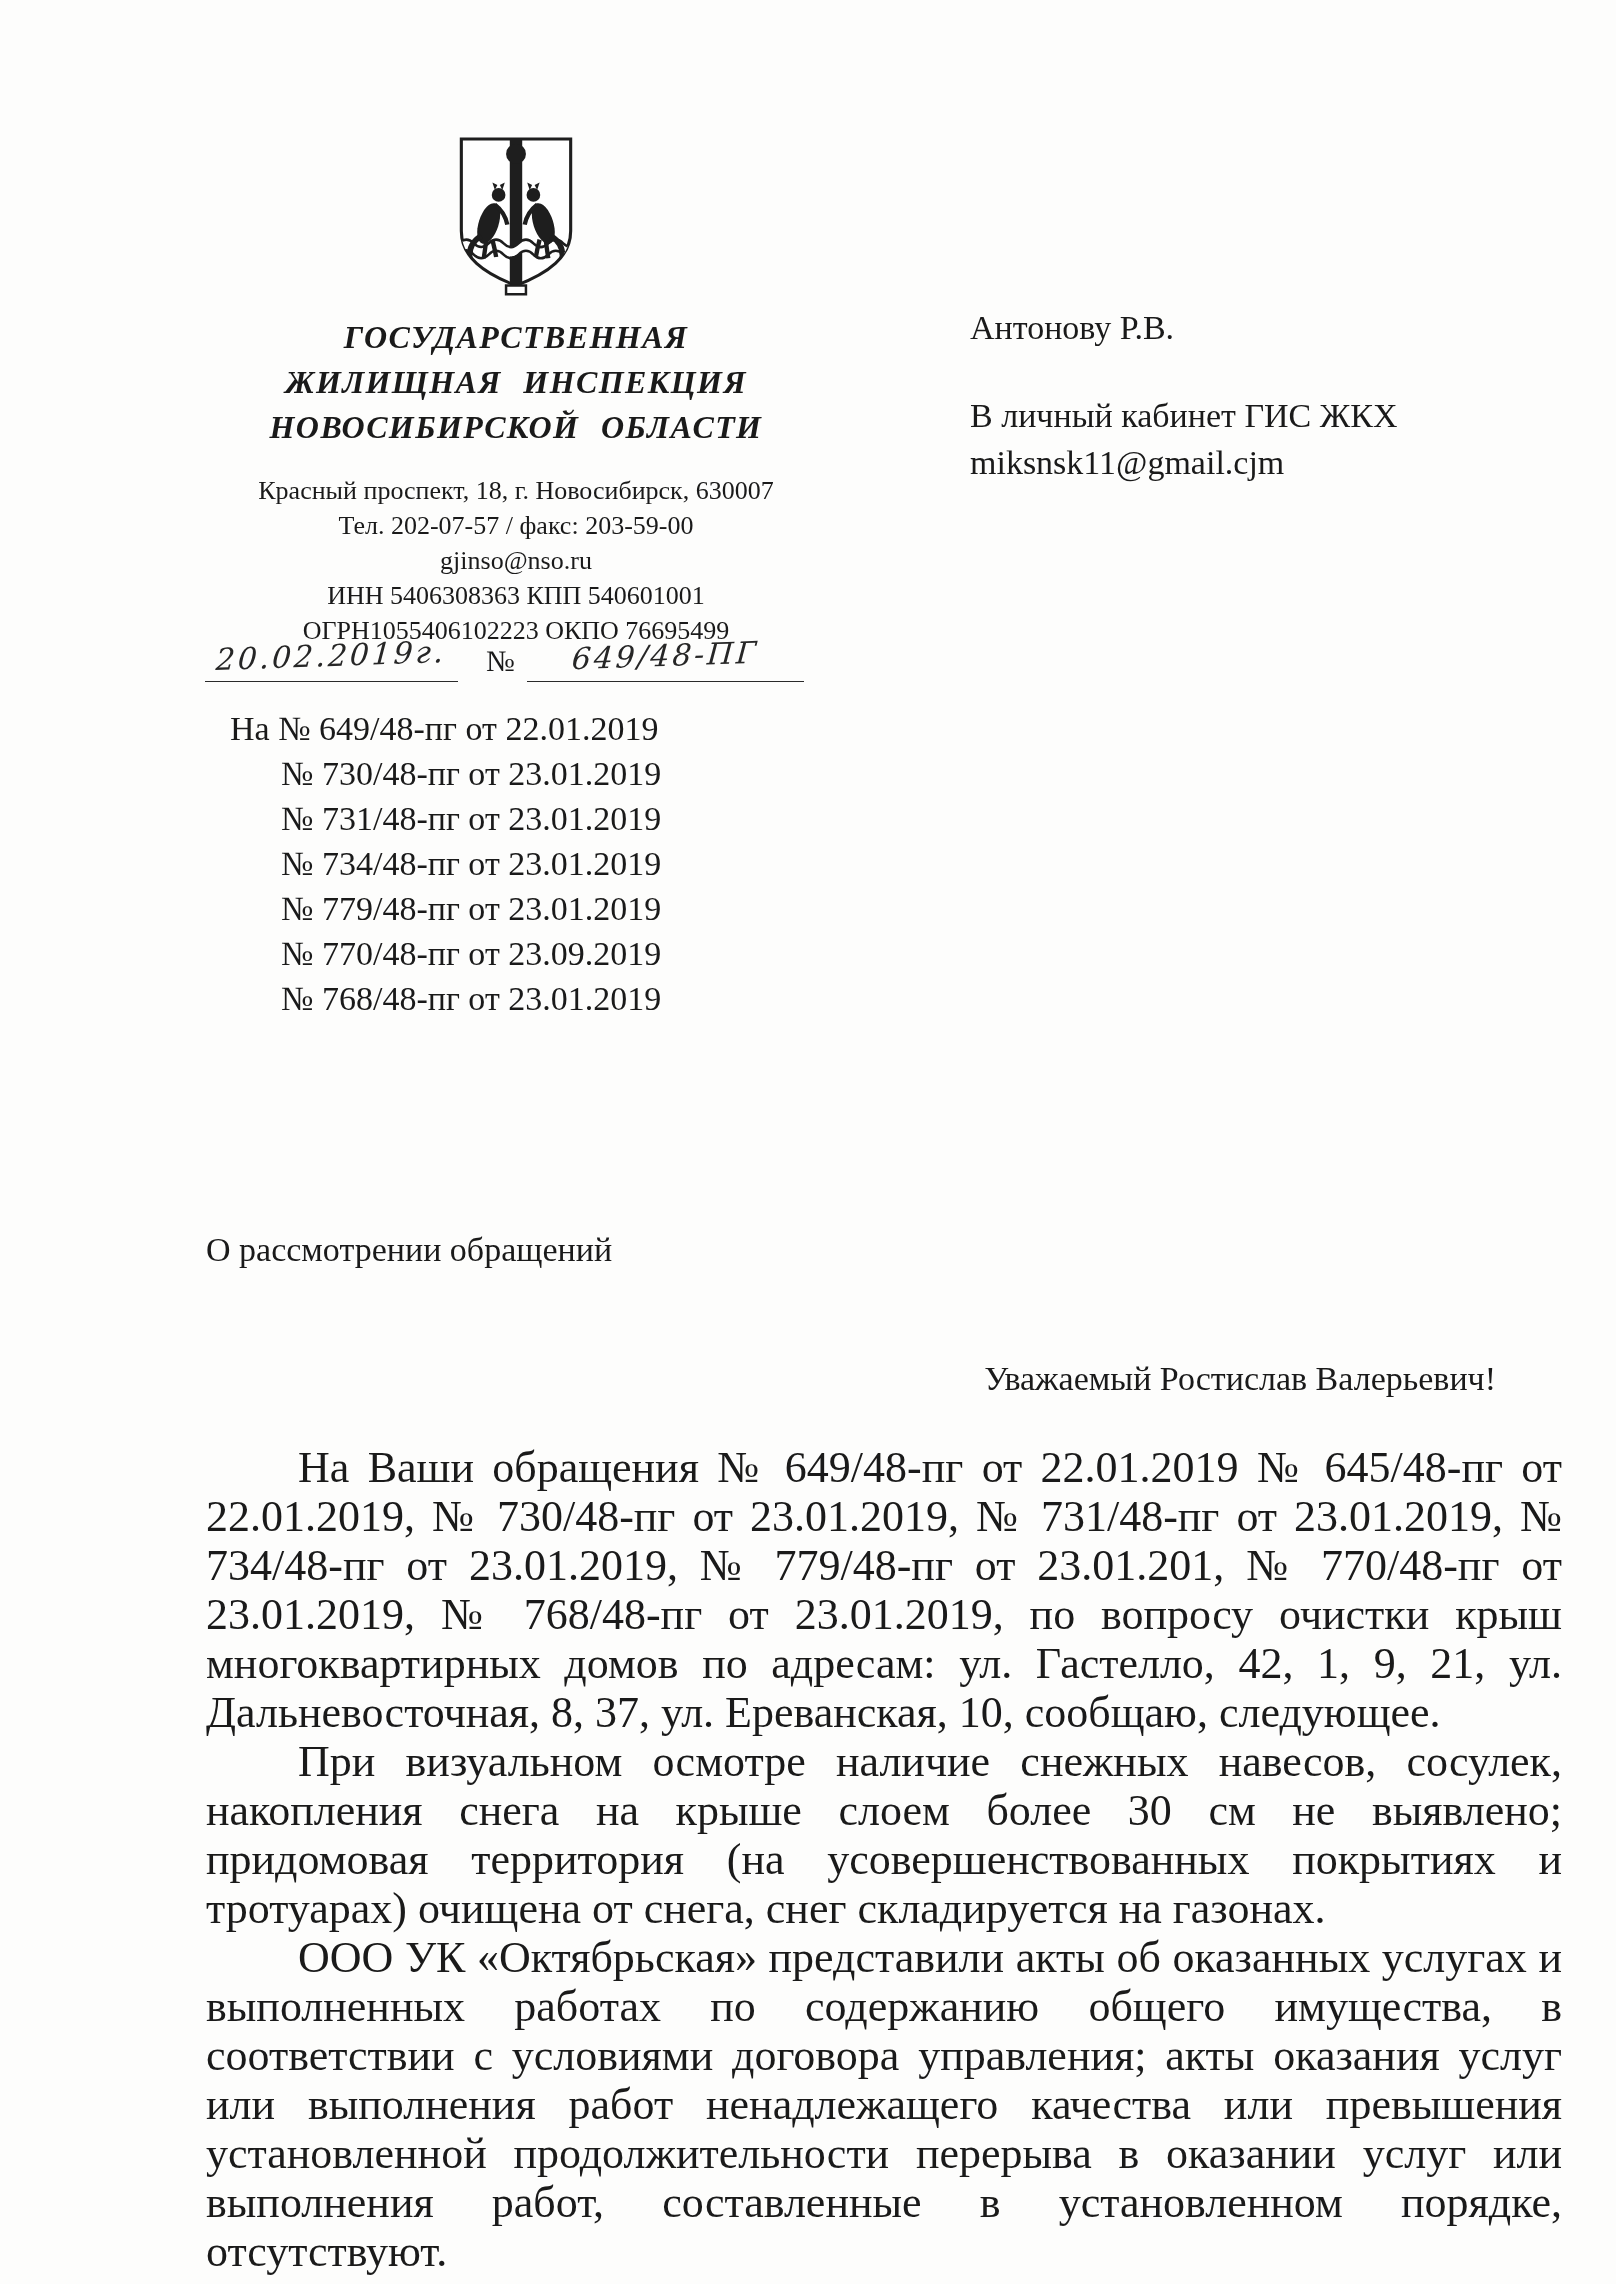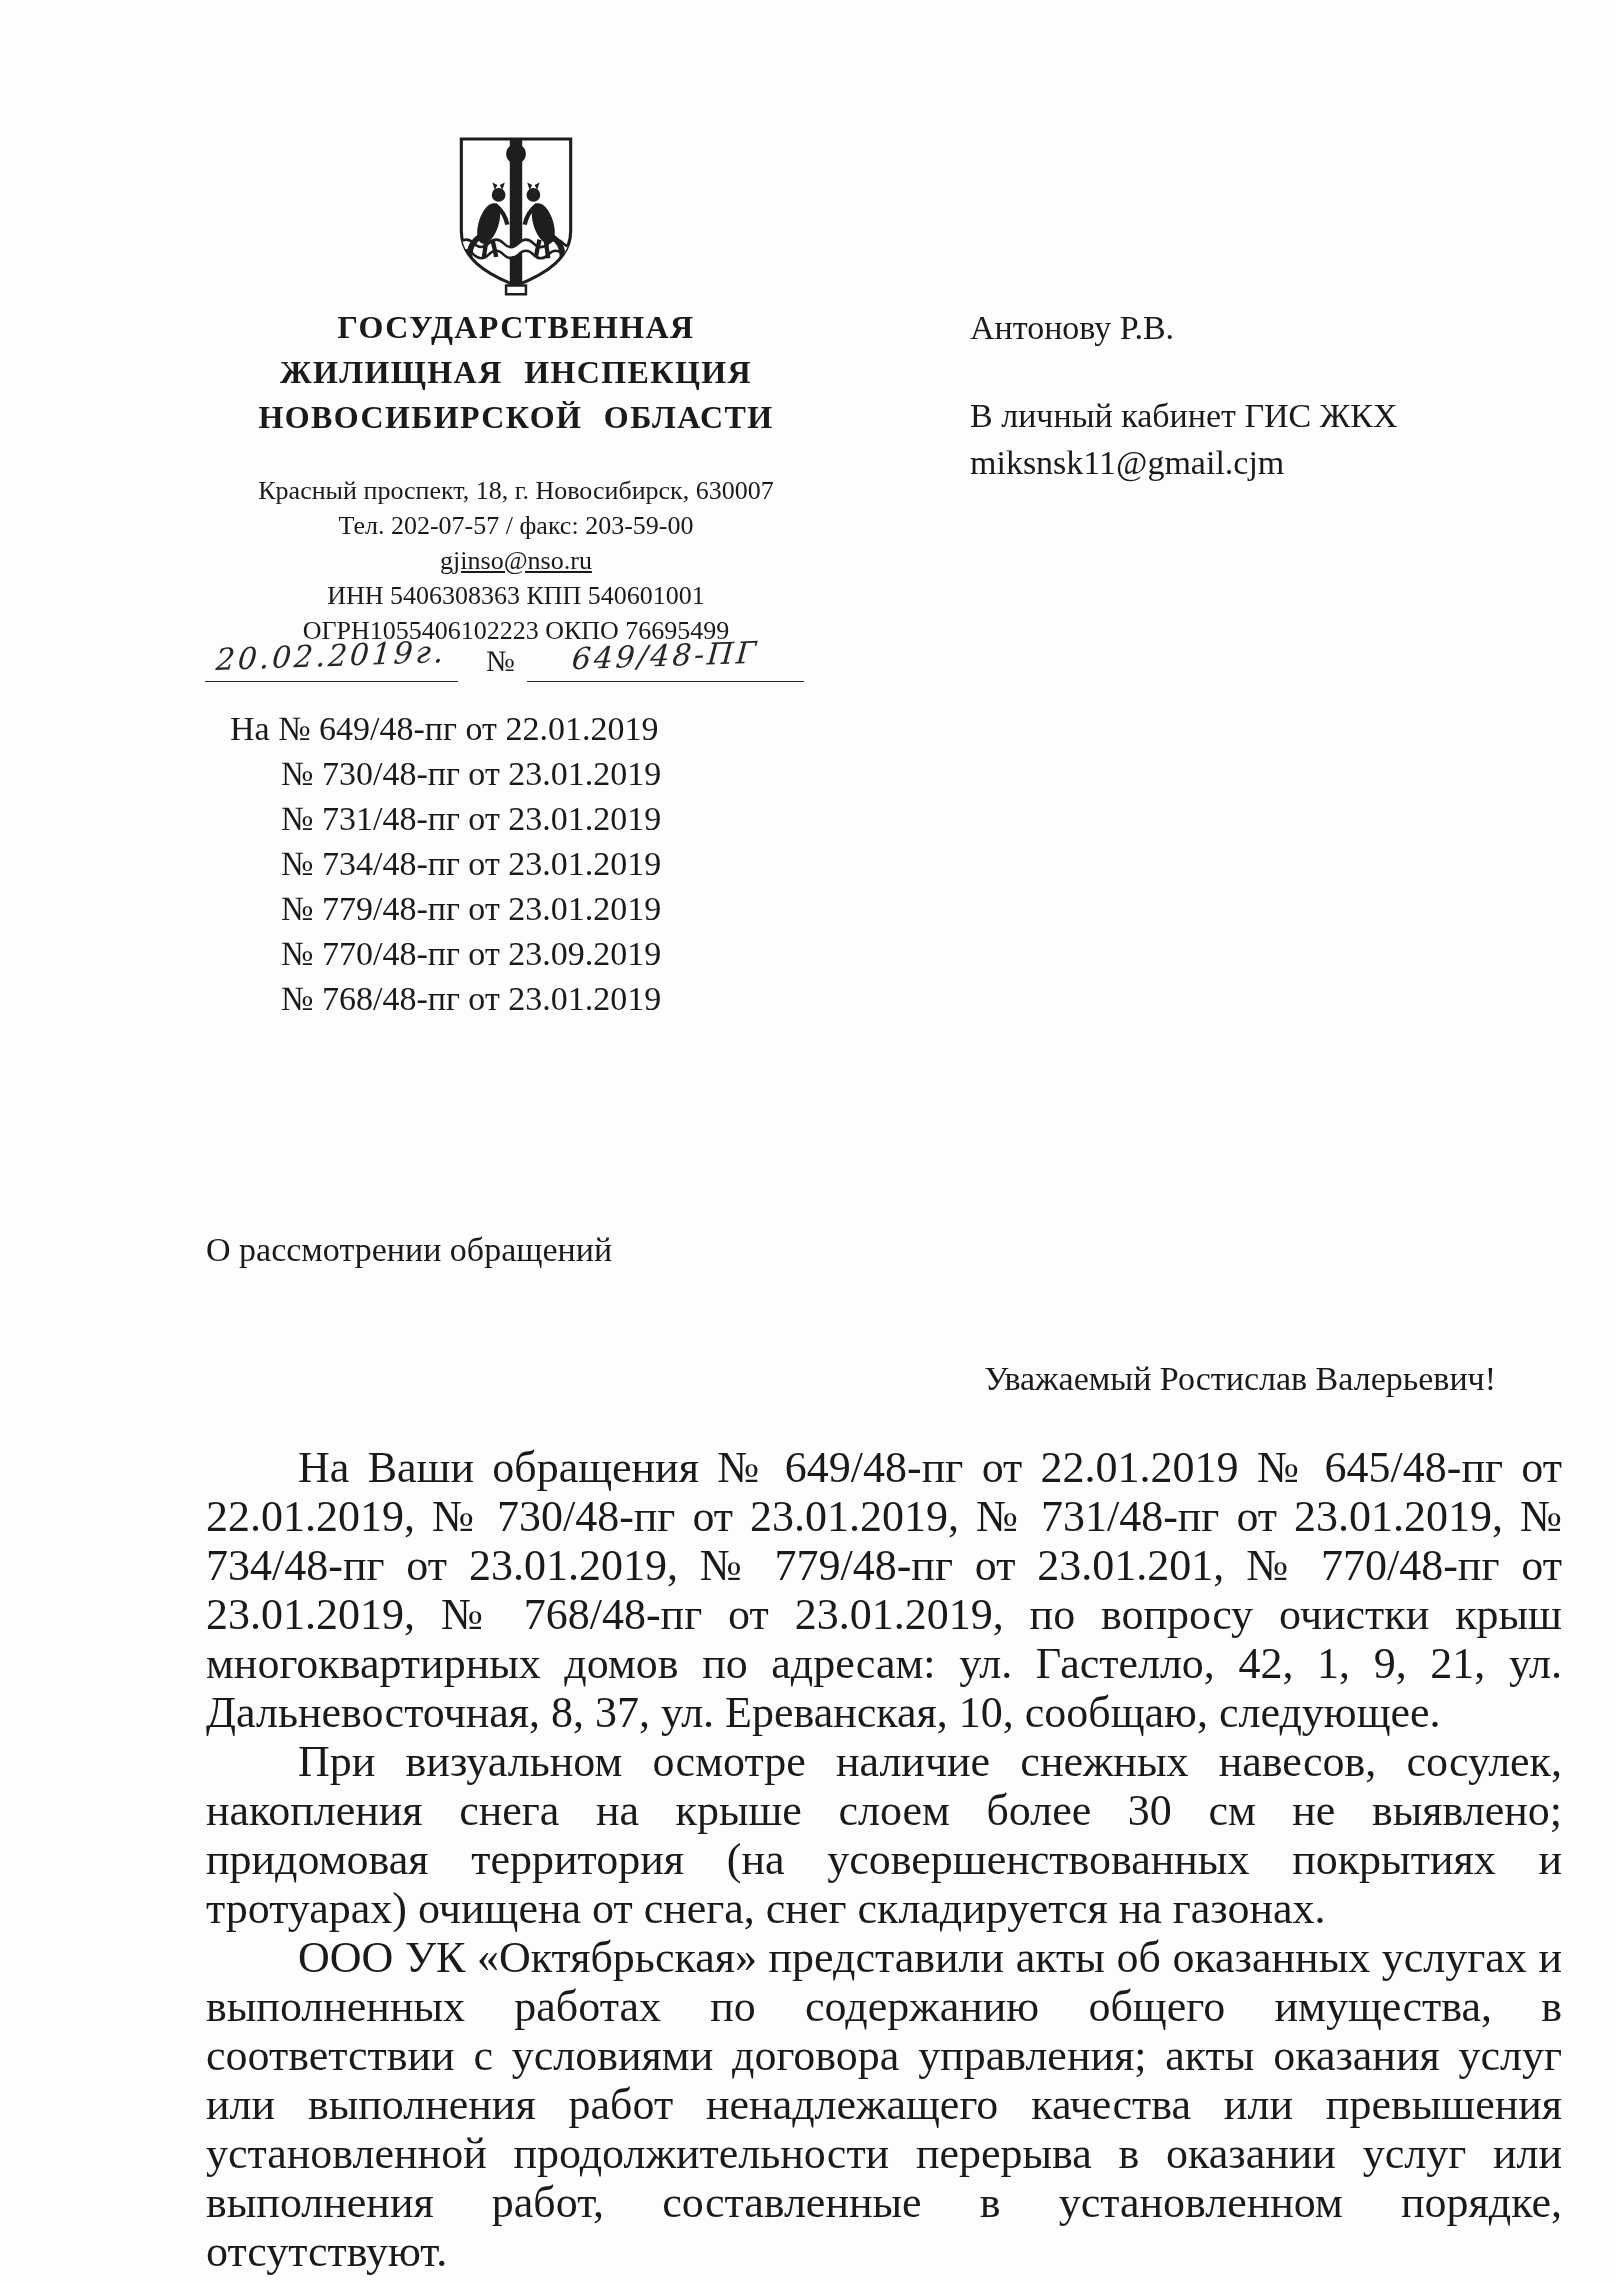--- a/index.html
+++ b/index.html
@@ -17,39 +17,40 @@
   .coat {
     position: absolute;
     left: 448px;
     top: 134px;
     width: 136px;
     height: 164px;
   }
   .org {
     position: absolute;
     left: 197px;
-    top: 305px;
+    top: 315px;
     width: 638px;
     text-align: center;
     font-weight: bold;
     font-size: 32px;
     line-height: 45px;
     letter-spacing: 1.4px;
     word-spacing: 12.2px;
+    font-style: italic;
   }
   .details {
     position: absolute;
     left: 197px;
     top: 473px;
     width: 638px;
     text-align: center;
     font-size: 26px;
     line-height: 35px;
   }
-  .uline { text-decoration: underline; }
+  .uline { }
 
   
   .regline {
     position: absolute;
     left: 205px;
     top: 638px;
     height: 47px;
     white-space: nowrap;
     font-size: 29px;
   }

